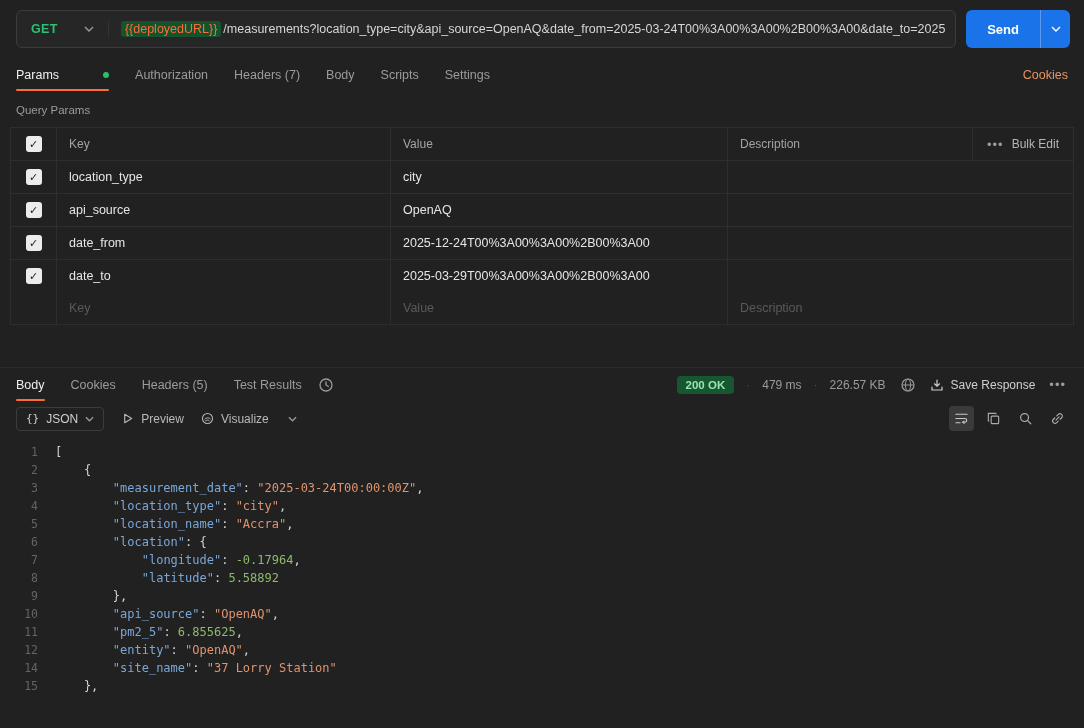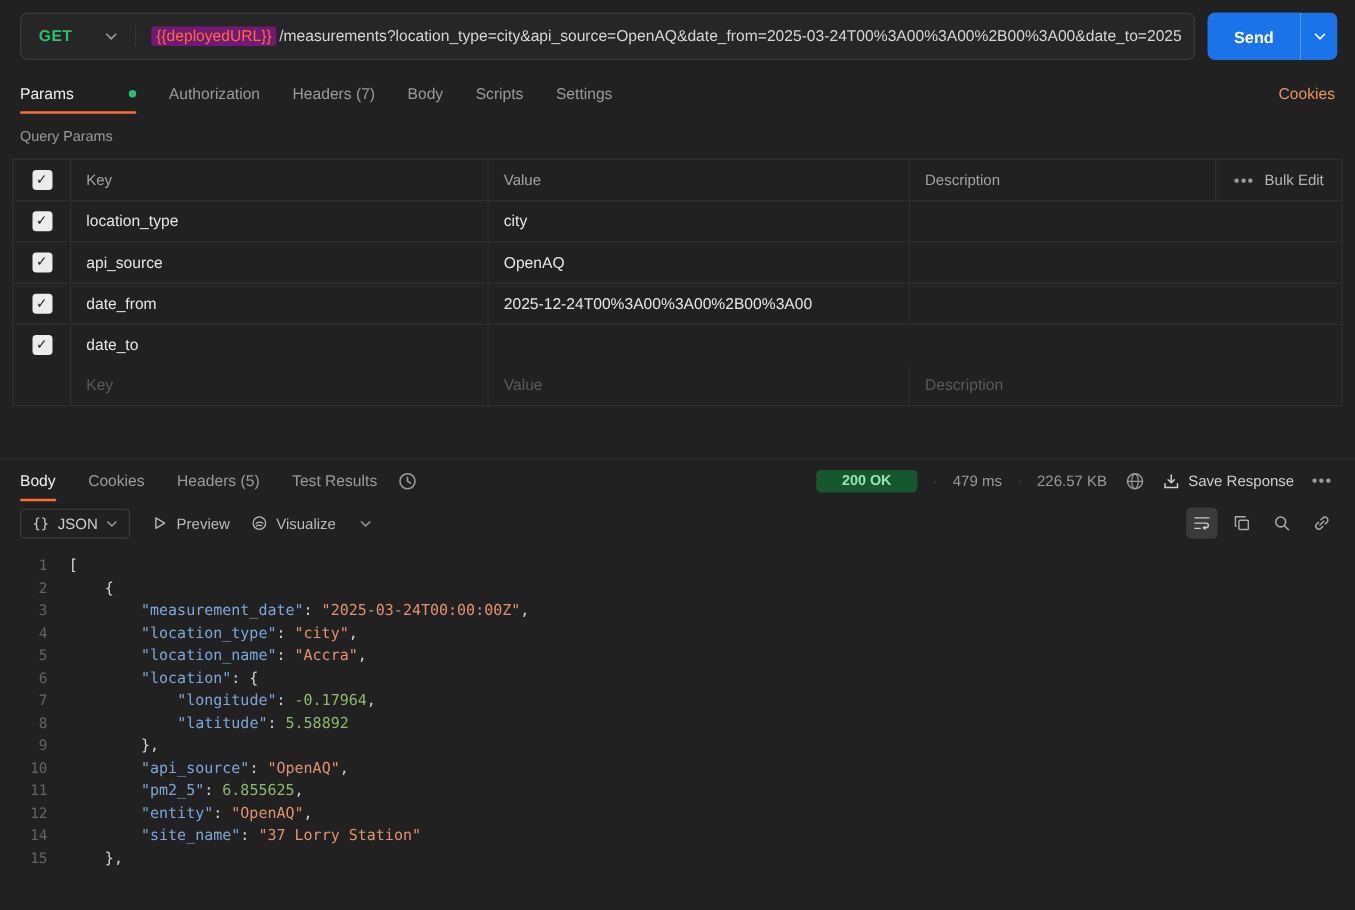--- a/index.html
+++ b/index.html
@@ -22,21 +22,21 @@
   html,body{background:#1a1a1a;}
   body{font-family:"Liberation Sans","DejaVu Sans",sans-serif;}
   .app{width:1084px;height:728px;background:var(--bg);display:flex;flex-direction:column;overflow:hidden;color:var(--text);}
 
   
   .url-row{display:flex;gap:10px;padding:10px 14px 8px 16px;align-items:stretch;flex:none;}
   .url-box{flex:1;display:flex;align-items:center;background:#262626;border:1px solid var(--input-border);border-radius:6px;height:38px;overflow:hidden;min-width:0;}
   .method{display:flex;align-items:center;gap:26px;padding:0 14px;cursor:pointer;flex:none;}
   .method-label{color:var(--method-green);font-weight:700;font-size:12.5px;letter-spacing:.4px;}
   .url-input{flex:1;display:flex;align-items:center;gap:2px;font-size:12.5px;color:#d6d6d6;white-space:nowrap;overflow:hidden;padding:0 10px 0 12px;border-left:1px solid #353535;min-width:0;cursor:text;}
-  .url-var{color:var(--accent-orange);background:#701a75;border-radius:3px;padding:1px 4px;flex:none;}
+  .url-var{color:var(--accent-orange);background:#14532d;border-radius:3px;padding:1px 4px;flex:none;}
   .url-rest{white-space:nowrap;overflow:hidden;}
   .send-group{display:flex;flex:none;}
   .send-btn{background:var(--send-blue);color:#fff;font-family:inherit;font-size:13px;font-weight:700;border:none;border-radius:6px 0 0 6px;padding:0 21px;height:38px;cursor:pointer;}
   .send-caret{background:var(--send-blue);border:none;border-left:1px solid rgba(255,255,255,.28);border-radius:0 6px 6px 0;width:30px;height:38px;display:flex;align-items:center;justify-content:center;cursor:pointer;}
 
   
   .tabs-row{display:flex;align-items:center;padding:0 16px;flex:none;margin-top:2px;}
   .tabs{display:flex;gap:26px;align-items:stretch;}
   .tab{font-size:12.5px;color:var(--muted);cursor:pointer;padding:10px 0 9px;position:relative;display:flex;gap:6px;align-items:center;}
   .tab.active{color:#efefef;gap:44px;}
@@ -59,21 +59,21 @@
   .desc-hdr-cell{padding-right:0;}
   .desc-hdr-label{flex:1;}
   .bulk{margin-left:auto;display:flex;align-items:center;gap:8px;padding:0 14px;border-left:1px solid var(--border);height:100%;color:#b5b5b5;font-size:12px;cursor:pointer;}
   .dots-glyph{color:#9b9b9b;font-size:13px;letter-spacing:1px;line-height:1;}
 
   
   .resp{margin-top:42px;border-top:1px solid #2b2b2b;flex:1;display:flex;flex-direction:column;min-height:0;}
   .resp-tabs-row{display:flex;align-items:center;padding:0 16px;flex:none;}
   .history-btn{margin-left:16px;display:flex;align-items:center;cursor:pointer;}
   .resp-meta{margin-left:auto;display:flex;gap:12px;align-items:center;color:var(--muted);font-size:12px;}
-  .status-badge{background:var(--status-green-bg);color:var(--status-green-text);font-size:11.5px;font-weight:600;padding:3px 21px;border-radius:4px;}
+  .status-badge{background:var(--status-green-bg);color:var(--status-green-text);font-size:11.5px;font-weight:600;padding:3px 9px;border-radius:4px;}
   .meta-sep{color:#4a4a4a;}
   .icon-btn{display:flex;align-items:center;justify-content:center;cursor:pointer;background:none;border:none;padding:2px;}
   .save-btn{display:flex;align-items:center;gap:7px;color:#cfcfcf;font-size:12px;background:none;border:none;font-family:inherit;cursor:pointer;}
 
   .resp-toolbar{display:flex;align-items:center;gap:17px;padding:5px 14px 5px 16px;flex:none;}
   .fmt{display:flex;align-items:center;gap:7px;border:1px solid var(--input-border);background:transparent;border-radius:4px;padding:4px 9px;color:#cfcfcf;font-size:12px;font-family:inherit;cursor:pointer;}
   .braces{font-family:"DejaVu Sans Mono",monospace;font-size:11px;color:#cfcfcf;}
   .tool{display:flex;align-items:center;gap:7px;background:none;border:none;color:#b9b9b9;font-size:12px;font-family:inherit;cursor:pointer;}
   .toolbar-right{margin-left:auto;display:flex;gap:7px;align-items:center;}
   .tr-icon{width:25px;height:25px;display:flex;align-items:center;justify-content:center;border-radius:4px;cursor:pointer;}
@@ -182,20 +182,21 @@
           </div>
           <div class="cell k">date_from</div>
           <div class="cell v">2025-12-24T00%3A00%3A00%2B00%3A00</div>
           <div class="cell d"></div>
         </div>
         <div class="p-row">
           <div class="cell check">
             <span class="checkbox checked"></span>
           </div>
           <div class="cell k">date_to</div>
+          <div class="cell v">2025-03-29T00%3A00%3A00%2B00%3A00</div>
           <div class="cell d"></div>
         </div>
       </div>
     <div class="p-row">
       <div class="cell check"></div>
       <div class="cell ph">Key</div>
       <div class="cell ph">Value</div>
       <div class="cell ph">Description</div>
     </div>
   </div>

